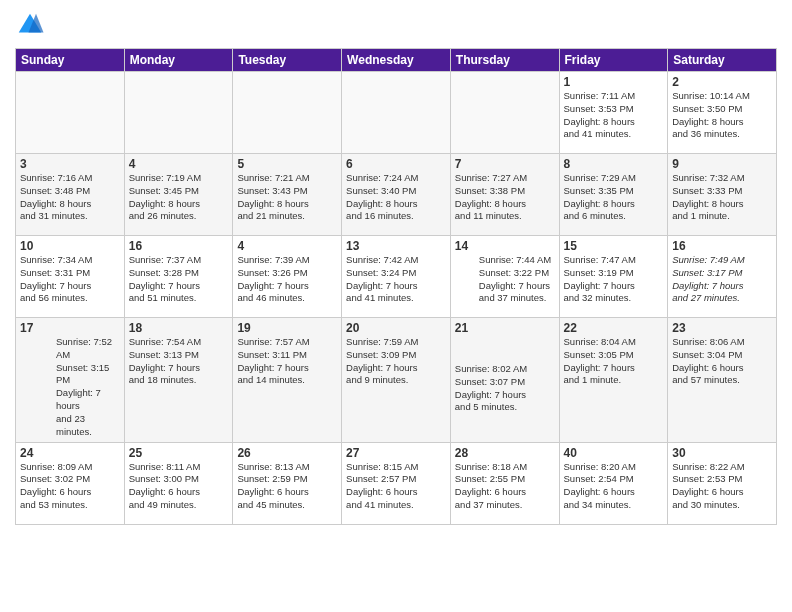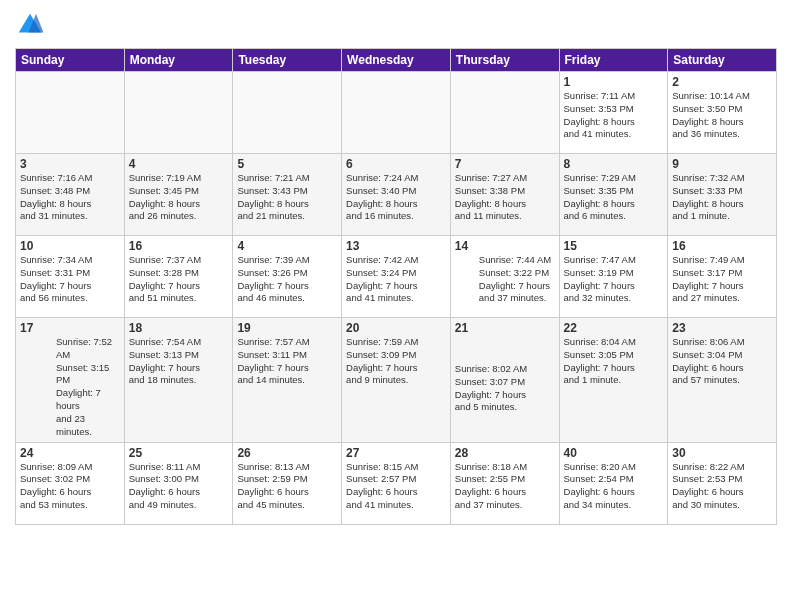--- a/index.html
+++ b/index.html
@@ -244,21 +244,21 @@
           </td>
           <td>
             <span class="day-number">15</span>
             <div class="day-info" style="white-space: pre-line;">Sunrise: 7:47 AM
 Sunset: 3:19 PM
 Daylight: 7 hours
 and 32 minutes.</div>
           </td>
           <td>
             <span class="day-number">16</span>
-            <div class="day-info" style="white-space: pre-line;">Sunrise: 7:49 AM
+            <div class="day-info" style="white-space: pre-line; font-style: italic;">Sunrise: 7:49 AM
 Sunset: 3:17 PM
 Daylight: 7 hours
 and 27 minutes.</div>
           </td>
         </tr>
         <tr>
           <td class="alt-row">
             <span class="day-number">17</span>
             <div class="day-info" style="white-space: pre-line; margin-left: 36px;">Sunrise: 7:52 AM
 Sunset: 3:15 PM

